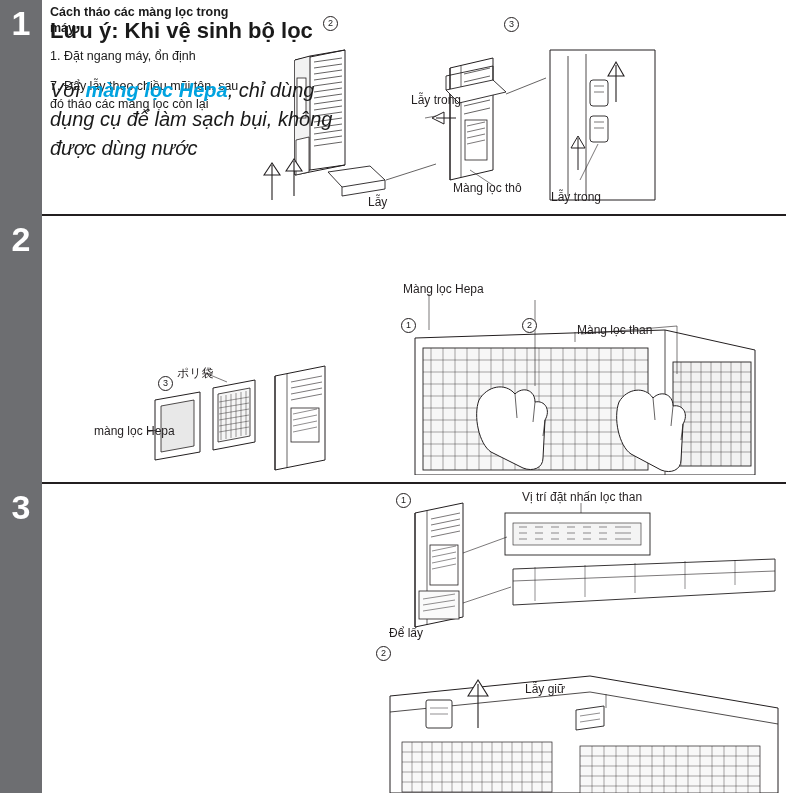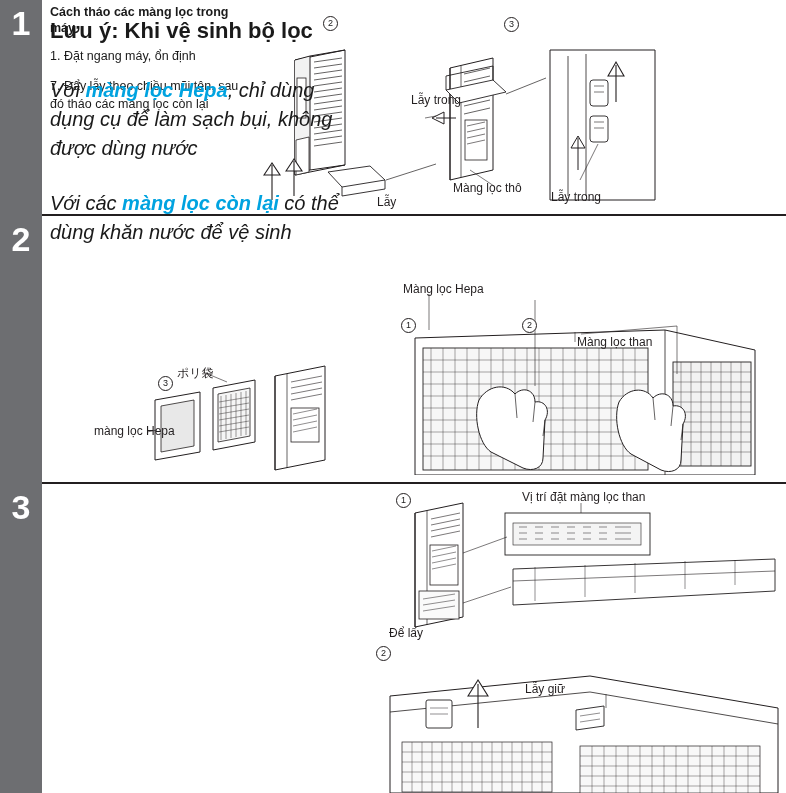--- a/index.html
+++ b/index.html
@@ -199,21 +199,21 @@
         <path d="M220 150 L244 166" stroke-width="0.6"></path>
         <path d="M348 124 L330 160" stroke-width="0.6"></path>
         <path d="M175 98 L186 96" stroke-width="0.6"></path>
       </g>
     </svg>
 
     <div class="circnum" style="left:73px; top:-4px;">2</div>
     <div class="circnum" style="left:254px; top:-3px;">3</div>
 
     <div class="callout" style="left:161px; top:73px;">Lẫy trong</div>
-    <div class="callout" style="left:79px; top:175px;padding-left:48px;">Lẫy</div>
+    <div class="callout" style="left:70px; top:175px;padding-left:48px;">Lẫy</div>
     <div class="callout" style="left:203px; top:161px;">Màng lọc thô</div>
     <div class="callout" style="left:301px; top:170px;">Lẫy trong</div>
   </div>
 
   <div class="divider div1"></div>
 
   <div class="step-col sec2">
     <span class="num">2</span>
   </div>
 
@@ -331,36 +331,33 @@
         <path d="M34 4 L34 40" stroke-width="0.6"></path>
         <path d="M140 10 L140 96" stroke-width="0.6"></path>
         <path d="M180 42 L180 52" stroke-width="0.6"></path>
         <path d="M186 44 L282 36" stroke-width="0.6"></path>
         <path d="M282 36 L282 84" stroke-width="0.6"></path>
       </g>
     </svg>
     <div class="circnum" style="left:6px; top:28px;">1</div>
     <div class="circnum" style="left:127px; top:28px;">2</div>
     <div class="callout" style="left:8px; top:-8px;">Màng lọc Hepa</div>
-    <div class="callout" style="left:182px; top:45px;text-align:center;">Màng lọc than</div>
+    <div class="callout" style="left:182px; top:33px;text-align:center;">Màng lọc than</div>
   </div>
 
   <div class="divider div2"></div>
 
   <div class="step-col sec3">
     <span class="num">3</span>
   </div>
 
   <div class="s3-text">
     <h2 class="s3-head">Lưu ý: Khi vệ sinh bộ lọc</h2>
     <p class="s3-para">
       <span>Với </span><span class="hl">màng lọc Hepa</span><span>, chỉ dùng dụng cụ để làm sạch bụi, không được dùng nước</span>
-    </p>
-    <p class="s3-para">
-      <span>Với các </span><span class="hl">màng lọc còn lại</span><span> có thể dùng khăn nước để vệ sinh</span>
     </p>
   </div>
 
   <div class="fig" style="left:385px; top:495px; width:395px; height:145px;">
     <svg width="395" height="145" viewBox="0 0 395 145">
       <g stroke="#231f20" fill="none" stroke-width="1">
 
         <path d="M30 18 L78 8 L78 122 L30 132 Z" fill="#fff"></path>
         <path d="M30 18 L30 132"></path>
         <path d="M42 16 L42 130" stroke-width="0.7"></path>
@@ -390,21 +387,21 @@
         <path d="M128 74 L390 64 L390 96 L128 110 Z" fill="#fff" stroke-width="0.9"></path>
         <path d="M128 86 L390 76" stroke-width="0.6"></path>
         <path d="M150 72 L150 106 M200 70 L200 102 M250 68 L250 98 M300 66 L300 94 M350 65 L350 90" stroke-width="0.5"></path>
 
         <path d="M78 58 L122 42" stroke-width="0.6"></path>
         <path d="M78 108 L126 92" stroke-width="0.6"></path>
         <path d="M196 8 L196 18" stroke-width="0.6"></path>
       </g>
     </svg>
     <div class="circnum" style="left:11px; top:-2px;">1</div>
-    <div class="callout" style="left:137px; top:-5px;">Vị trí đặt màng lọc than</div>
+    <div class="callout" style="left:137px; top:-5px;">Vị trí đặt nhấn lọc than</div>
     <div class="callout" style="left:4px; top:131px;">Để lấy</div>
   </div>
 
   <div class="fig" style="left:380px; top:650px; width:400px; height:143px;">
     <svg width="400" height="143" viewBox="0 0 400 143">
       <g stroke="#231f20" fill="none" stroke-width="1">
 
         <path d="M10 46 L210 26 L398 58 L398 143 L10 143 Z" fill="#fff"></path>
         <path d="M10 62 L210 42 L398 74" stroke-width="0.8"></path>
 

